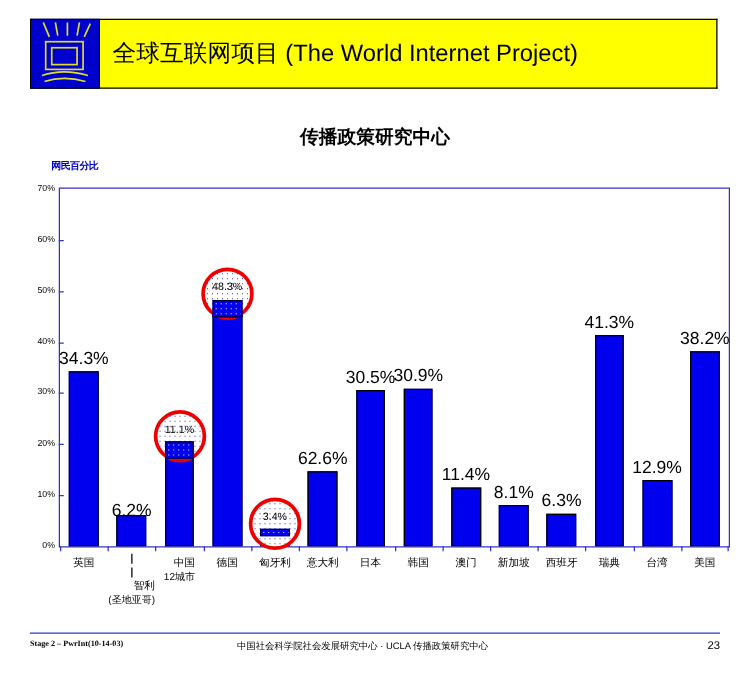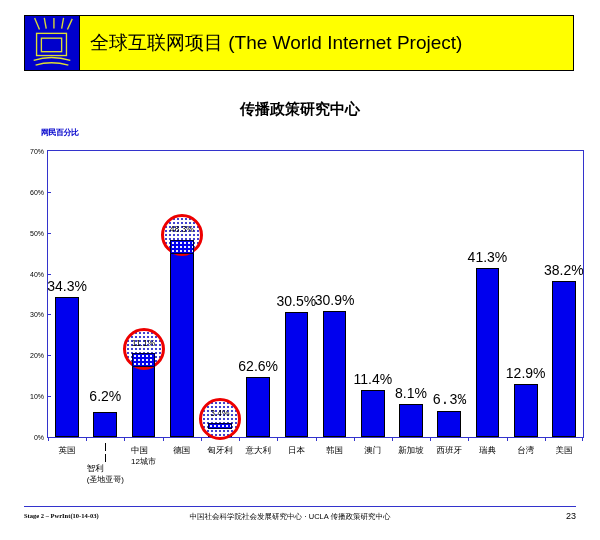--- a/index.html
+++ b/index.html
@@ -158,21 +158,21 @@
     left: 48px;
     top: 441px;
     width: 535px;
     height: 60px;
   }
   .x-label {
     position: absolute;
     transform: translateX(-50%);
     font-size: 8.5px;
     color: #000000;
-    text-align: left;
+    text-align: right;
     line-height: 11px;
     white-space: nowrap;
   }
   .x-label .sub {
     display: block;
     font-size: 8px;
   }
   .x-label.stacked {
     line-height: 11px;
   }
@@ -287,21 +287,21 @@
     <div class="y-tick-label" style="top: 164.429px;">30%</div>
     <div class="y-tick-label" style="top: 123.571px;">40%</div>
     <div class="y-tick-label" style="top: 82.7143px;">50%</div>
     <div class="y-tick-label" style="top: 41.8571px;">60%</div>
     <div class="y-tick-label" style="top: 1px;">70%</div>
   </div>
 <div id="bars-layer">
     <div class="bar" style="left: 7.26071px; width: 23.6929px; height: 140.14px;"></div>
     <div class="bar-value" style="left: 19.1071px; bottom: 143.14px; margin-top: 16px;">34.3%</div>
     <div class="bar" style="left: 45.475px; width: 23.6929px; height: 25.3314px;"></div>
-    <div class="bar-value" style="left: 57.3214px; bottom: 33px;">6.2%</div>
+    <div class="bar-value" style="left: 57.3214px; bottom: 21px;">6.2%</div>
     <div class="bar" style="left: 83.6893px; width: 23.6929px; height: 83.7571px;"></div>
     <div class="highlight-circle" style="left: 74.5357px; width: 42px; height: 42px; bottom: 66.9571px;"></div>
     <div class="bar-dotted-top" style="left: 83.6893px; width: 23.6929px; height: 14px; bottom: 69.7571px;"></div>
     <div class="highlight-value" style="left: 95.5357px; bottom: 89.2171px;">11.1%</div>
     <div class="bar" style="left: 121.904px; width: 23.6929px; height: 197.34px;"></div>
     <div class="highlight-circle" style="left: 112.75px; width: 42px; height: 42px; bottom: 180.54px;"></div>
     <div class="bar-dotted-top" style="left: 121.904px; width: 23.6929px; height: 14px; bottom: 183.34px;"></div>
     <div class="highlight-value" style="left: 133.75px; bottom: 202.8px;">48.3%</div>
     <div class="bar" style="left: 160.118px; width: 23.6929px; height: 13.8914px;"></div>
     <div class="highlight-circle" style="left: 150.964px; width: 42px; height: 42px; bottom: -2.90857px;"></div>
@@ -311,21 +311,21 @@
     <div class="bar-value" style="left: 210.179px; bottom: 63.06px;">62.6%</div>
     <div class="bar" style="left: 236.546px; width: 23.6929px; height: 124.614px;"></div>
     <div class="bar-value" style="left: 248.393px; bottom: 127.614px;">30.5%</div>
     <div class="bar" style="left: 274.761px; width: 23.6929px; height: 126.249px;"></div>
     <div class="bar-value" style="left: 286.607px; bottom: 129.249px;">30.9%</div>
     <div class="bar" style="left: 312.975px; width: 23.6929px; height: 46.5771px;"></div>
     <div class="bar-value" style="left: 324.821px; bottom: 49.5771px;">11.4%</div>
     <div class="bar" style="left: 351.189px; width: 23.6929px; height: 33.0943px;"></div>
     <div class="bar-value" style="left: 363.036px; bottom: 36.0943px;">8.1%</div>
     <div class="bar" style="left: 389.404px; width: 23.6929px; height: 25.74px;"></div>
-    <div class="bar-value" style="left: 401.25px; bottom: 28.74px; font-family: Liberation Mono, monospace;">6.3%</div>
+    <div class="bar-value" style="left: 401.25px; bottom: 28.74px;">6.3%</div>
     <div class="bar" style="left: 427.618px; width: 23.6929px; height: 168.74px;"></div>
     <div class="bar-value" style="left: 439.464px; bottom: 171.74px;">41.3%</div>
     <div class="bar" style="left: 465.832px; width: 23.6929px; height: 52.7057px;"></div>
     <div class="bar-value" style="left: 477.679px; bottom: 55.7057px;">12.9%</div>
     <div class="bar" style="left: 504.046px; width: 23.6929px; height: 156.074px;"></div>
     <div class="bar-value" style="left: 515.893px; bottom: 159.074px;">38.2%</div>
   </div>
 <div id="x-ticks">
     <div class="x-tick-mark" style="left: 0px;"></div>
     <div class="x-tick-mark" style="left: 38.2143px;"></div>

